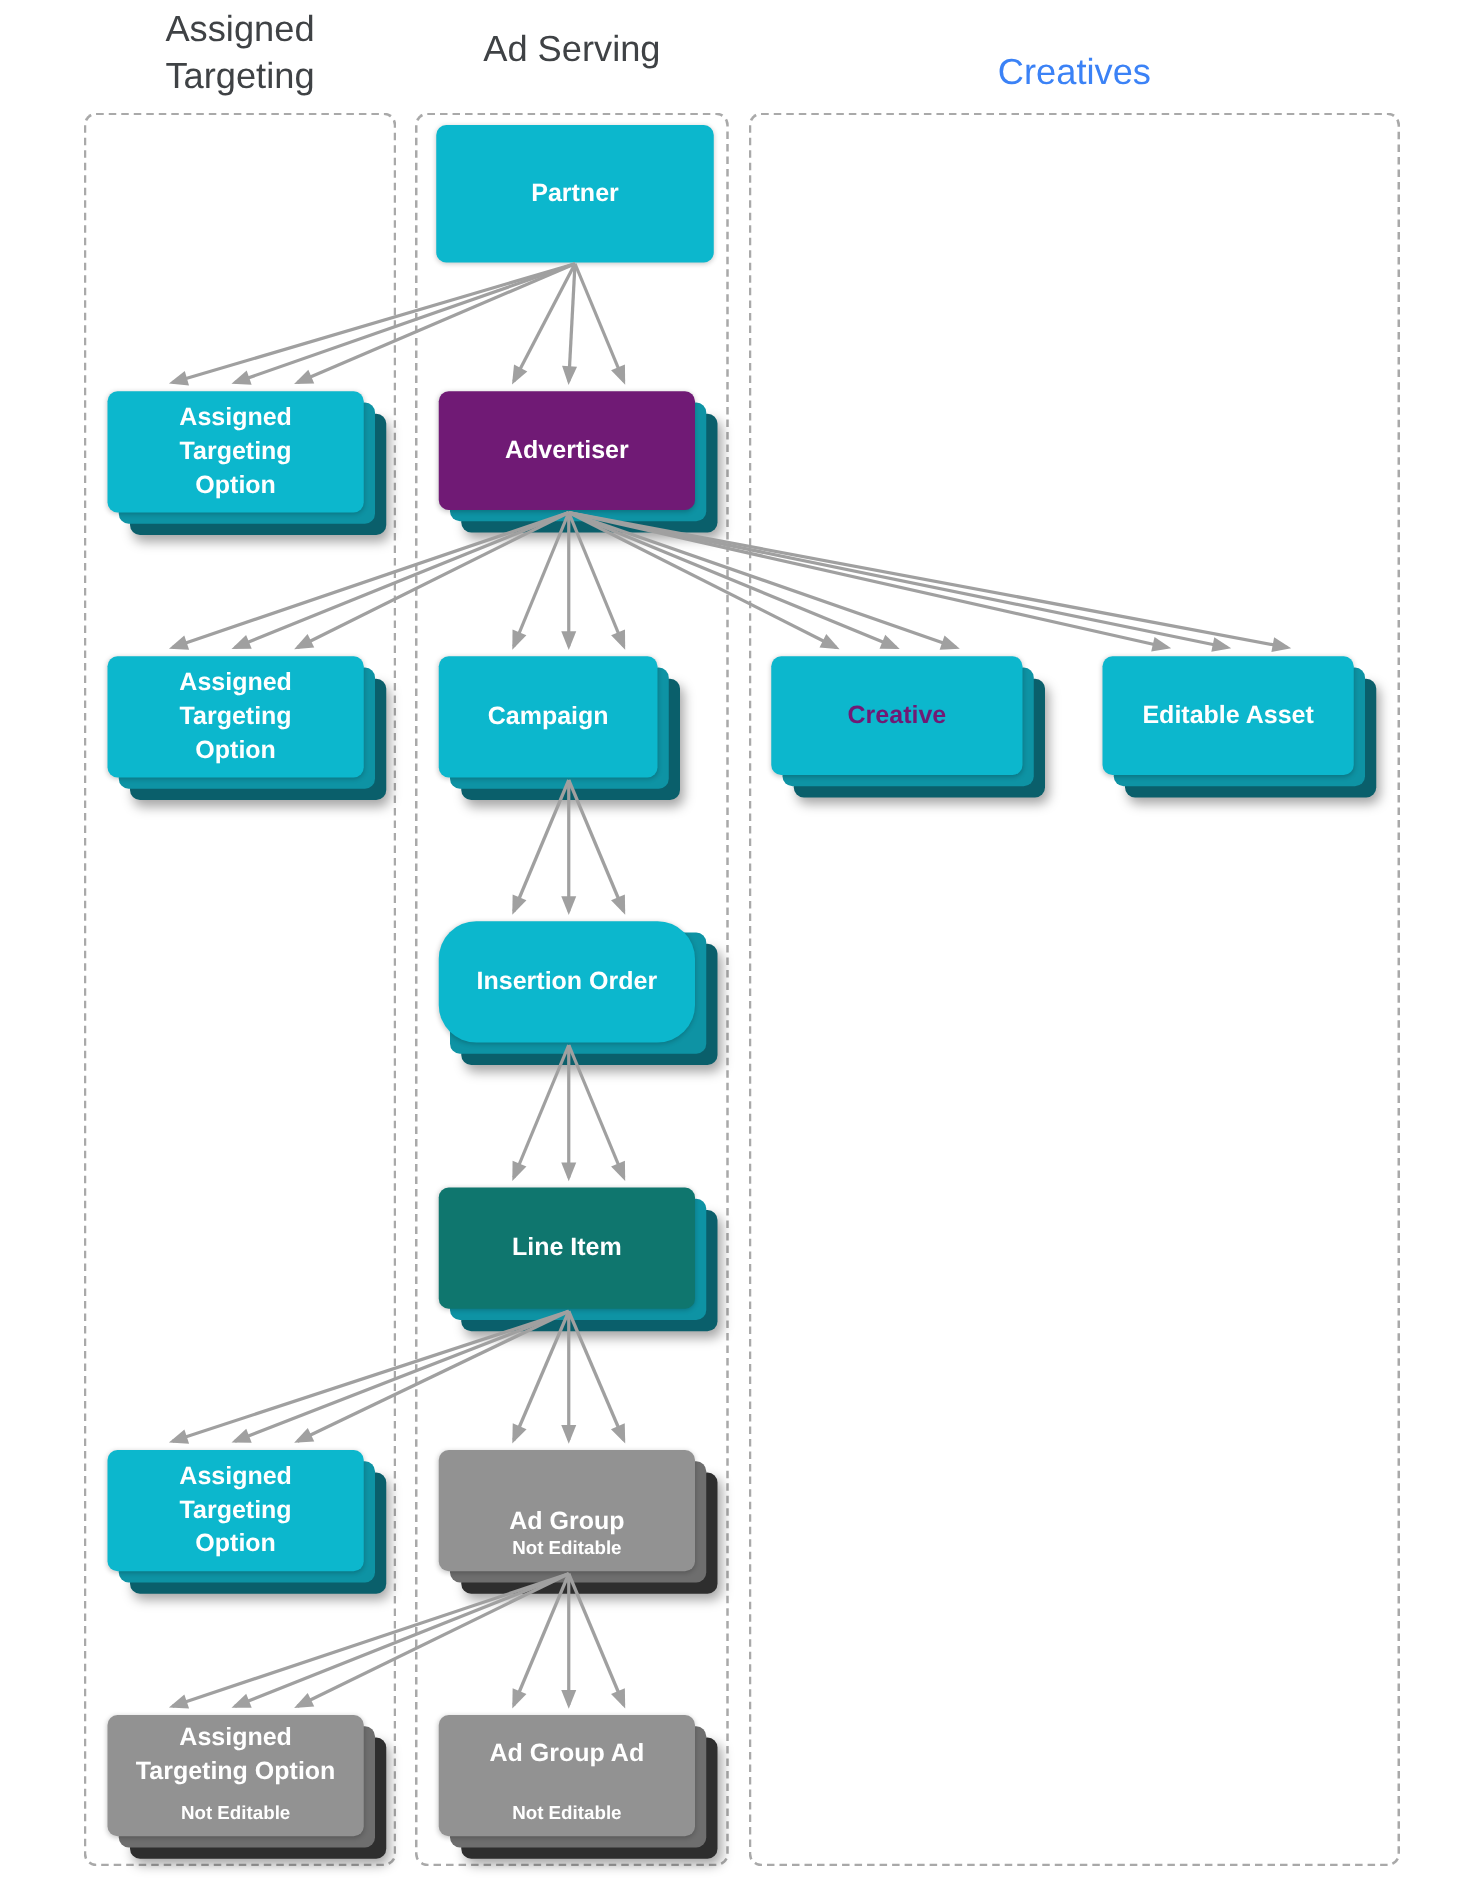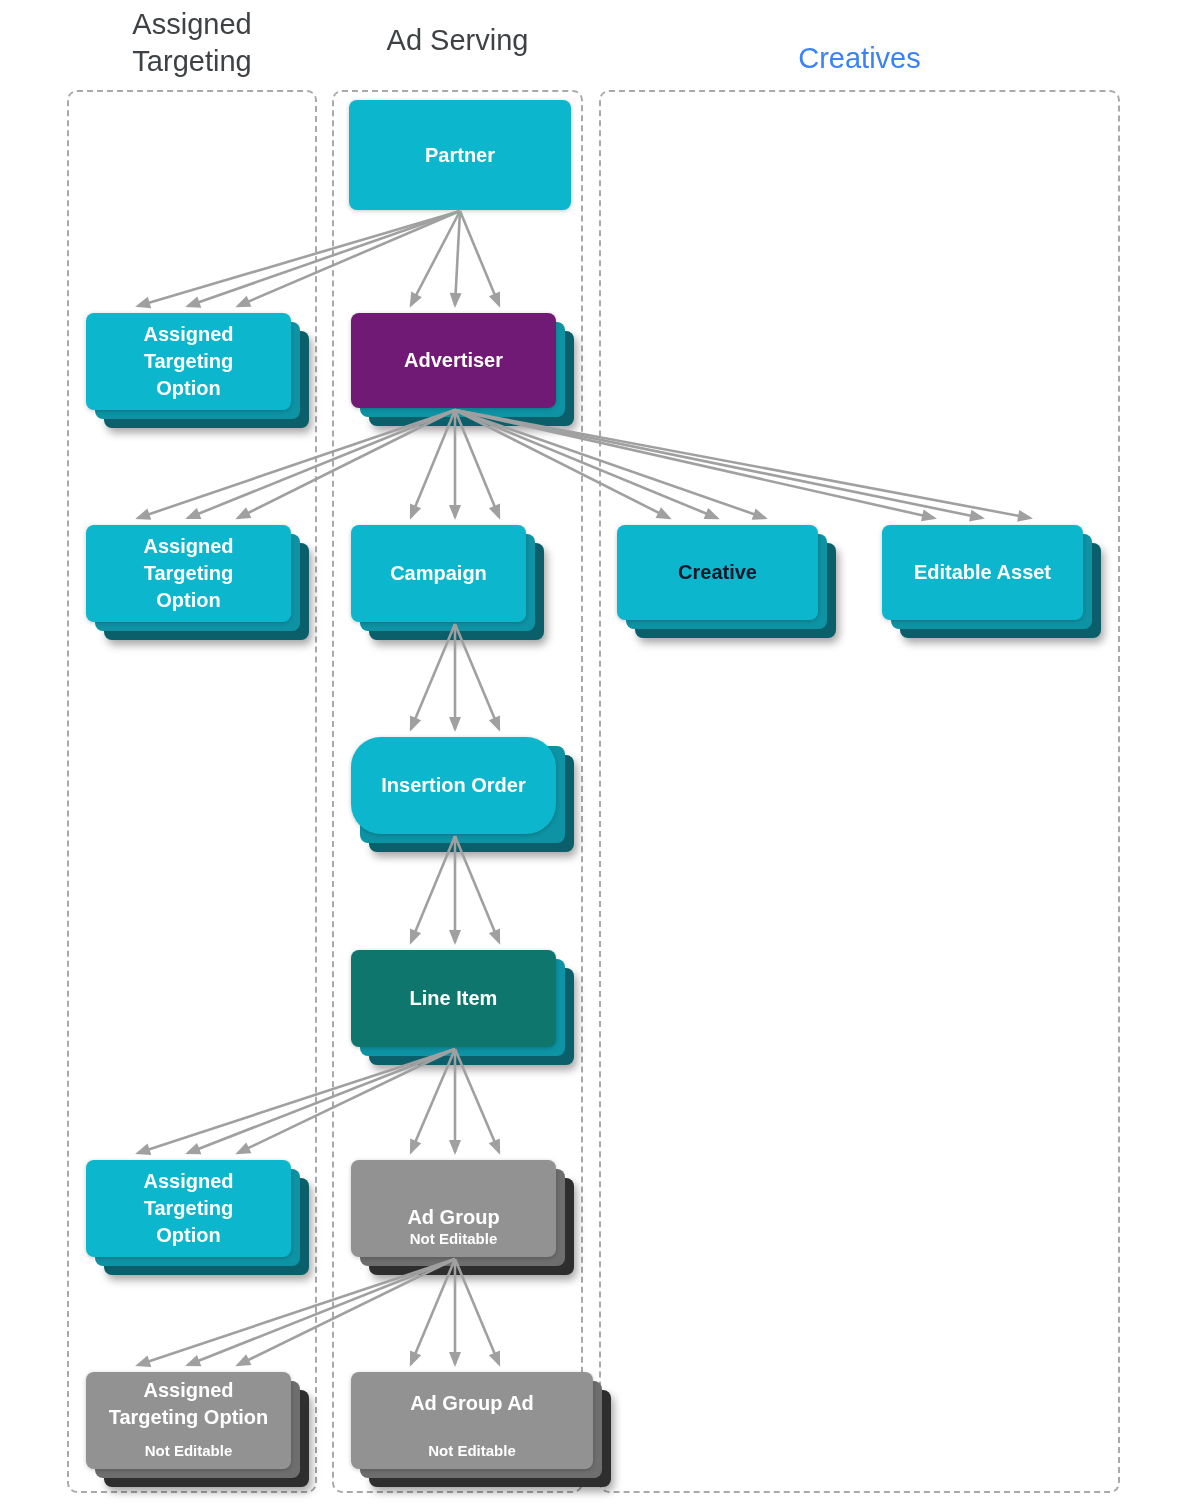--- a/index.html
+++ b/index.html
@@ -127,21 +127,21 @@
       <div class="node" style="left: 351px; top: 525px; width: 175px; height: 97px;">
         <div class="layer back" style="background: rgb(10, 95, 107);"></div>
         <div class="layer mid" style="background: rgb(14, 147, 164);"></div>
         <div class="face" style="background: rgb(12, 183, 205); color: rgb(255, 255, 255);">
           <span class="node-label">Campaign</span>
         </div>
       </div>
       <div class="node" style="left: 617px; top: 525px; width: 201px; height: 95px;">
         <div class="layer back" style="background: rgb(10, 95, 107);"></div>
         <div class="layer mid" style="background: rgb(14, 147, 164);"></div>
-        <div class="face" style="background: rgb(12, 183, 205); color: #0f172a;">
+        <div class="face" style="background: rgb(12, 183, 205); color: #701a75;">
           <span class="node-label">Creative</span>
         </div>
       </div>
       <div class="node" style="left: 882px; top: 525px; width: 201px; height: 95px;">
         <div class="layer back" style="background: rgb(10, 95, 107);"></div>
         <div class="layer mid" style="background: rgb(14, 147, 164);"></div>
         <div class="face" style="background: rgb(12, 183, 205); color: rgb(255, 255, 255);">
           <span class="node-label">Editable Asset</span>
         </div>
       </div>
@@ -178,21 +178,21 @@
       </div>
       <div class="node" style="left: 86px; top: 1372px; width: 205px; height: 97px;">
         <div class="layer back" style="background: rgb(46, 46, 46);"></div>
         <div class="layer mid" style="background: rgb(110, 110, 110);"></div>
         <div class="face has-sub multi-line" style="background: rgb(146, 146, 146); color: rgb(255, 255, 255);">
           <span class="node-label">Assigned</span>
           <span class="node-label">Targeting Option</span>
           <span class="node-sublabel">Not Editable</span>
         </div>
       </div>
-      <div class="node" style="left: 351px; top: 1372px; width: 242px; height: 97px;">
+      <div class="node" style="left: 351px; top: 1372px; width: 205px; height: 97px;">
         <div class="layer back" style="background: rgb(46, 46, 46);"></div>
         <div class="layer mid" style="background: rgb(110, 110, 110);"></div>
         <div class="face has-sub one-line" style="background: rgb(146, 146, 146); color: rgb(255, 255, 255);">
           <span class="node-label">Ad Group Ad</span>
           <span class="node-sublabel">Not Editable</span>
         </div>
       </div>
     </div>
 </div>
 

